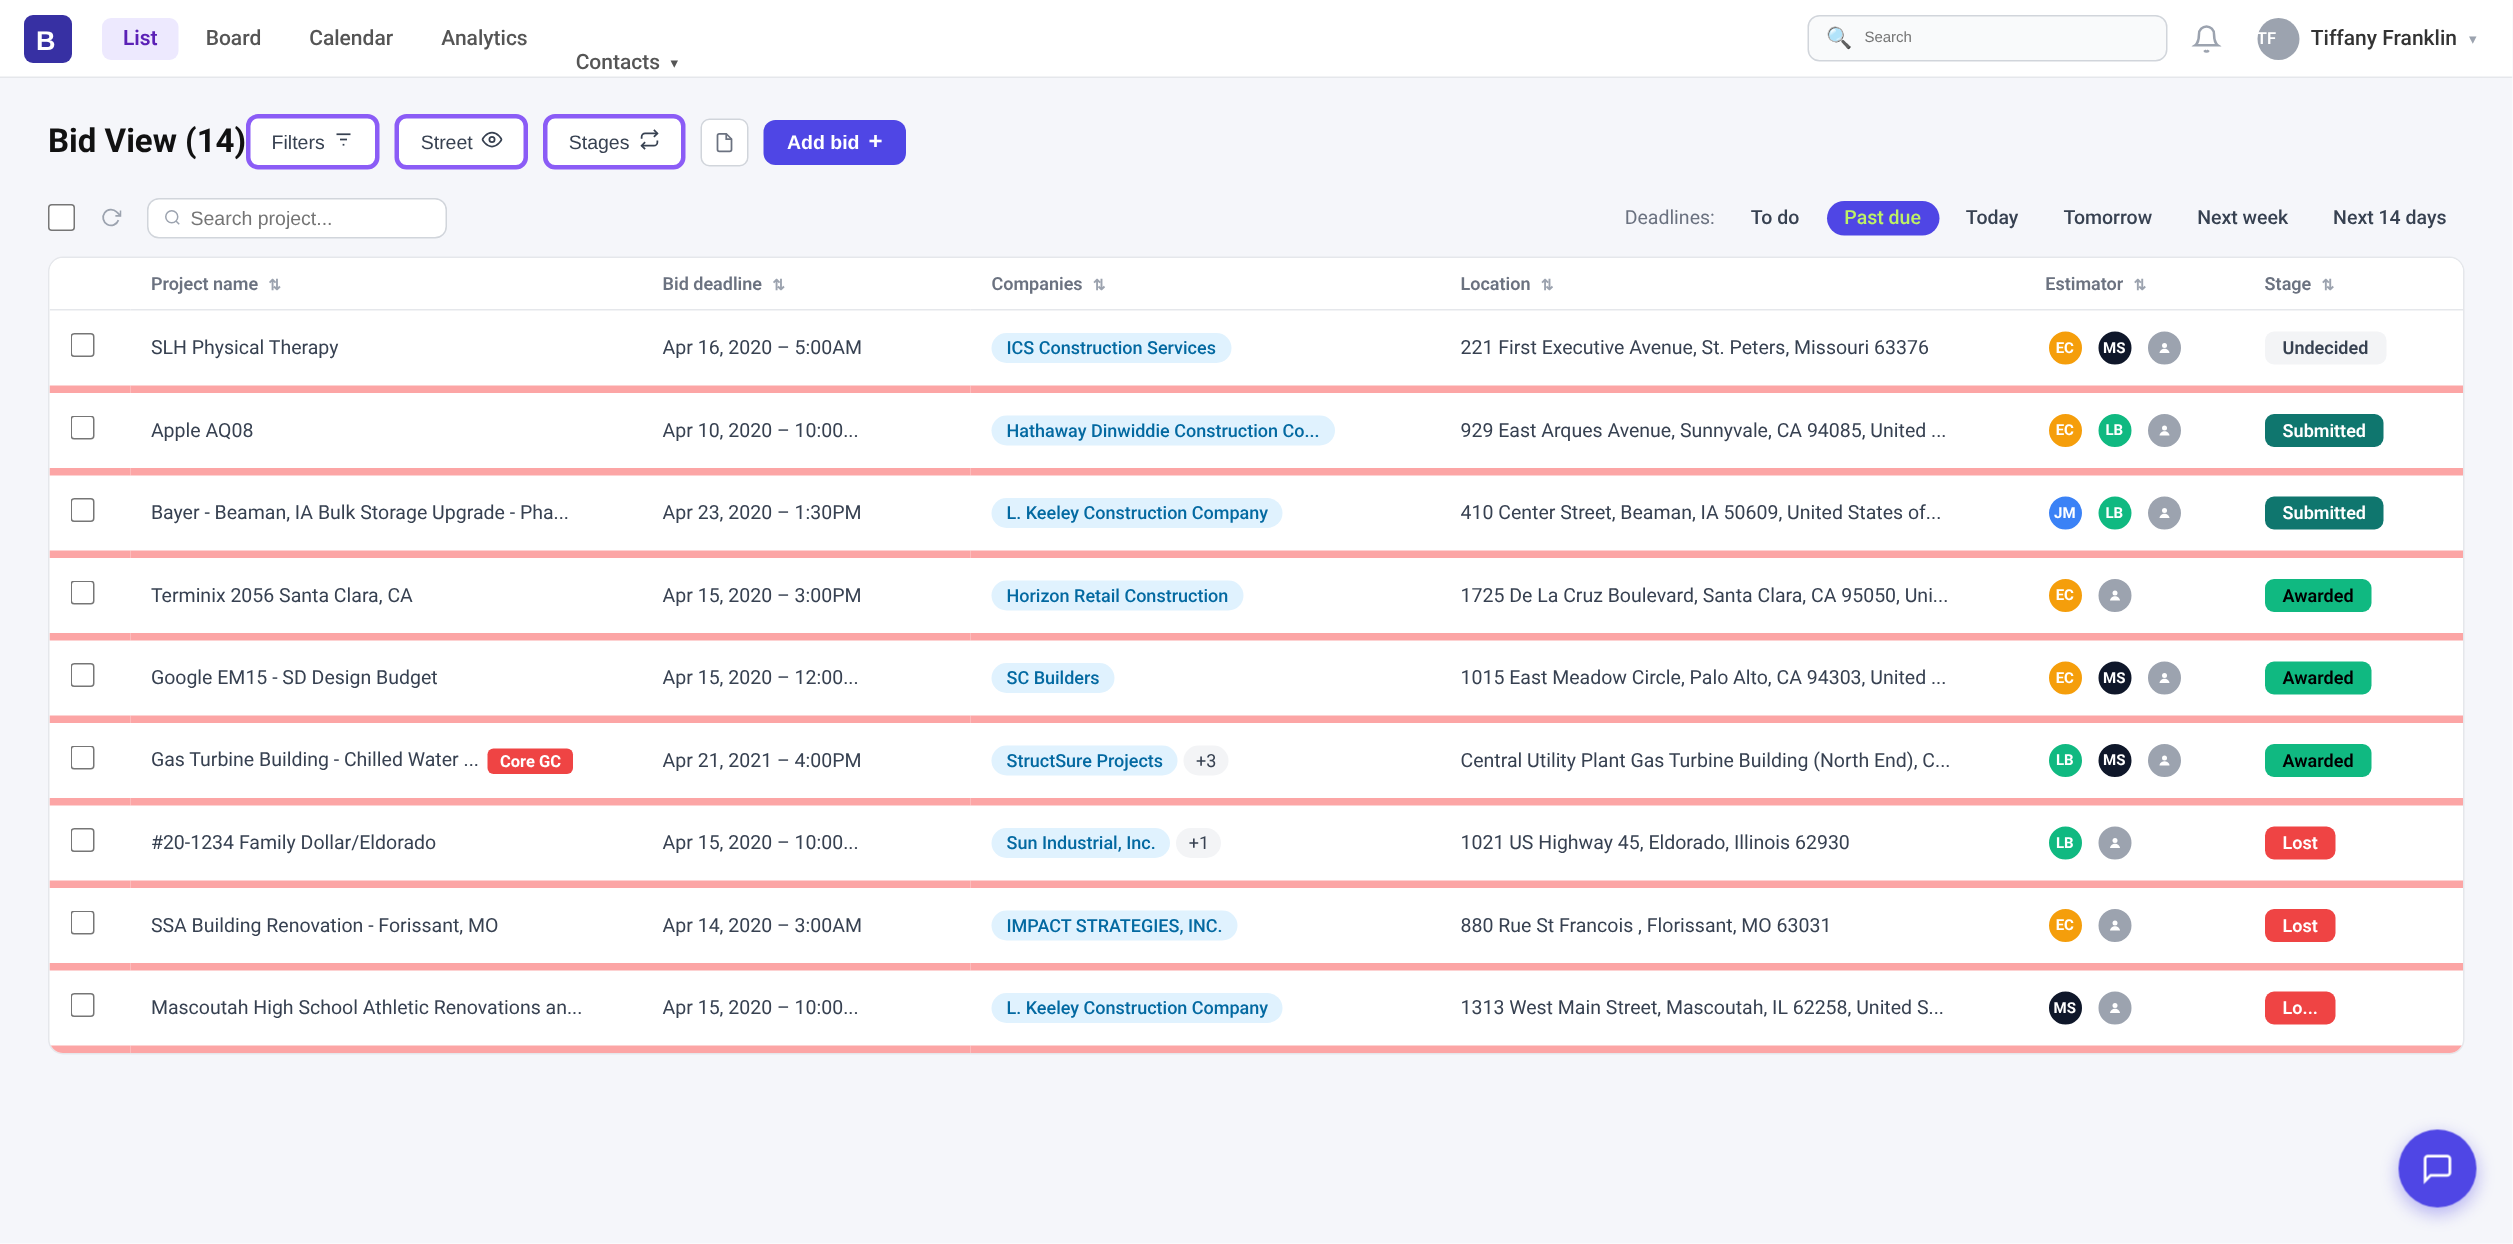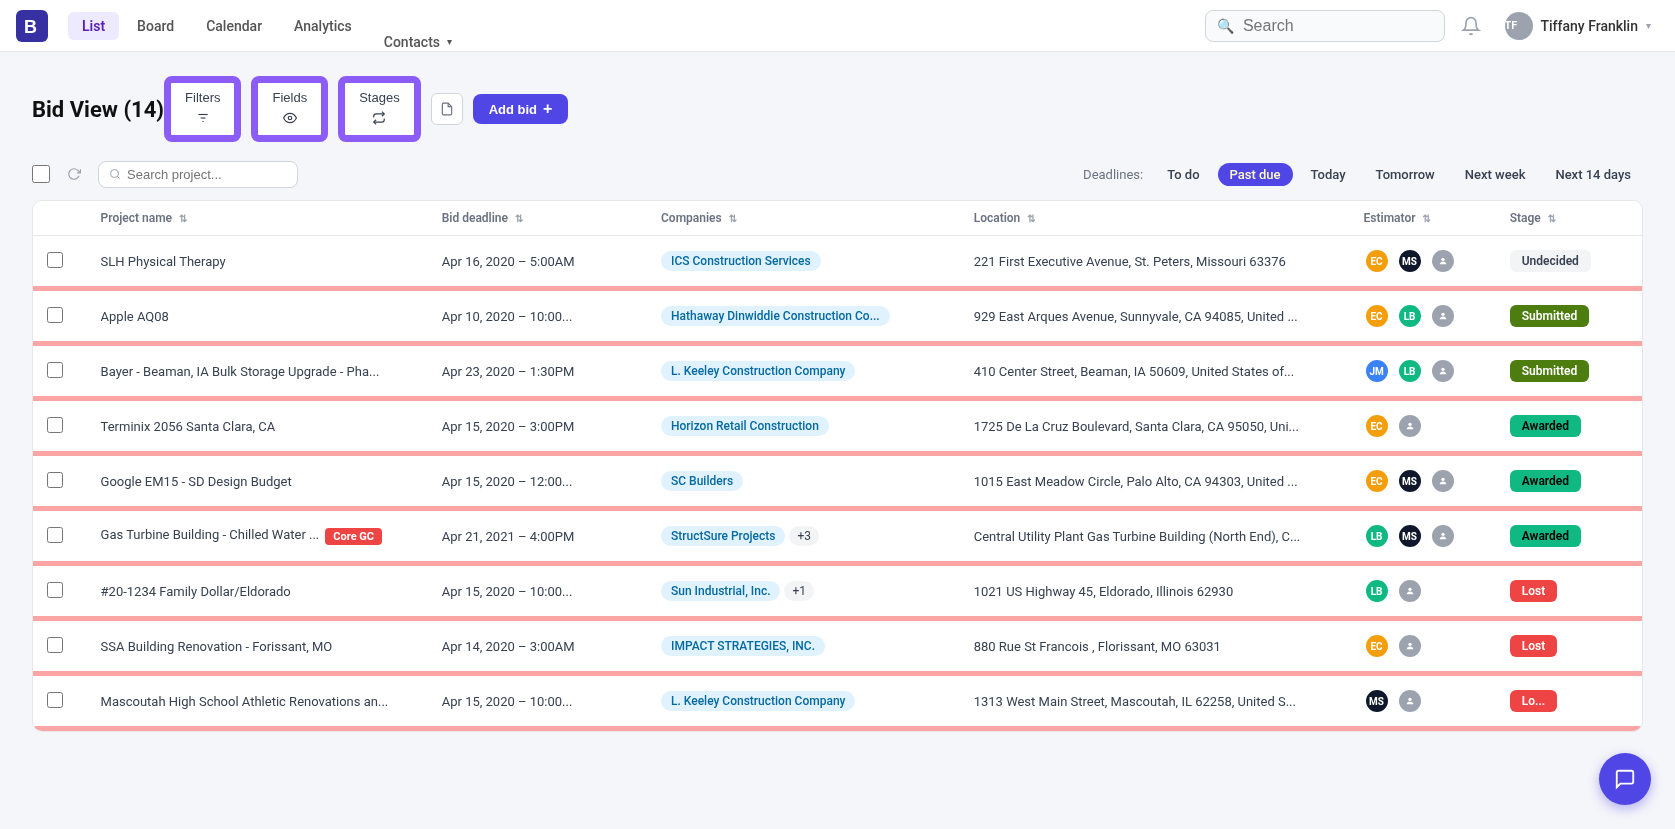--- a/index.html
+++ b/index.html
@@ -19,21 +19,21 @@
     }
     .nav-link.active { background: #ede9fe; color: #5b21b6; font-weight: 600; }
     .nav-contacts { display: flex; align-items: center; gap: 4px; margin-top: 32px; }
     .nav-spacer { flex: 1; }
     .nav-search {
       display: flex; align-items: center; border: 1px solid #d1d5db;
       border-radius: 8px; padding: 6px 12px; gap: 8px; background: #f9fafb;
       width: 240px;
     }
     .nav-search input {
-      border: none; background: transparent; outline: none; font-size: 16px;
+      border: none; background: transparent; outline: none; font-size: 10px;
       color: #333; width: 100%;
     }
     .nav-bell {
       width: 36px; height: 36px; display: flex; align-items: center;
       justify-content: center; cursor: pointer; margin: 0 8px;
     }
     .nav-user {
       display: flex; align-items: center; gap: 8px; cursor: pointer;
       padding: 4px 8px; border-radius: 8px;
     }
@@ -49,34 +49,34 @@
 
     
     .bid-header {
       display: flex; align-items: center; 
       margin-bottom: 18px;
     }
     .bid-title { font-size: 22px; font-weight: 700; color: #111; }
     .header-actions { display: flex; gap: 10px; align-items: center; }
     .btn-outline {
       display: flex; align-items: center; gap: 6px; padding: 7px 14px;
-      border: 7px solid #8b5cf6; border-radius: 8px; background: #fff;
-      cursor: pointer; font-size: 13px; color: #374151; font-weight: 500; flex-direction: column;
+      border: 3px solid #8b5cf6; border-radius: 8px; background: #fff;
+      cursor: pointer; font-size: 13px; color: #374151; font-weight: 500;
     }
     .btn-primary {
       display: flex; align-items: center; gap: 6px; padding: 7px 16px;
       border-radius: 8px; background: #4f46e5; color: #fff; border: none;
       cursor: pointer; font-size: 13px; font-weight: 600;
     }
     .deadline-label { color: #6b7280; font-size: 13px; margin-right: 6px; }
     .deadline-chip {
       padding: 4px 12px; border-radius: 20px; font-size: 13px;
       cursor: pointer; color: #374151; font-weight: 500;
     }
-    .deadline-chip.active { background: #4f46e5; color: #fef9c3; }
+    .deadline-chip.active { background: #4f46e5; color: #bef264; }
 
     
     .toolbar {
       display: flex; align-items: center; gap: 10px; margin-bottom: 12px;
     }
     .toolbar-checkbox { width: 18px; height: 18px; cursor: pointer; }
     .toolbar-refresh {
       width: 28px; height: 28px; display: flex; align-items: center;
       justify-content: center; cursor: pointer; color: #9ca3af; border-radius: 6px;
     }
@@ -126,21 +126,21 @@
       background: #ef4444; color: #fff; font-size: 11px; font-weight: 700;
       margin-left: 6px; vertical-align: middle;
     }
 
     
     .stage-badge {
       display: inline-block; padding: 4px 12px; border-radius: 6px;
       font-size: 12px; font-weight: 600; white-space: nowrap;
     }
     .stage-undecided { background: #f3f4f6; color: #374151; }
-    .stage-submitted { background: #4d7c0f; color: #fff; }
+    .stage-submitted { background: #0f766e; color: #fff; }
     .stage-awarded { background: #10b981; color: #000000; }
     .stage-lost { background: #ef4444; color: #fff; }
 
     
     .estimator-group { display: flex; gap: 7px; align-items: center; }
     .av {
       width: 26px; height: 26px; border-radius: 50%;
       display: flex; align-items: center; justify-content: center;
       font-size: 10px; font-weight: 700; color: #fff; border: 2px solid #fff;
     }
@@ -216,21 +216,21 @@
         <span>Filters</span>
         <span>
           <svg width="14" height="14" viewBox="0 0 24 24" fill="none" stroke="currentColor" stroke-width="2">
             <line x1="4" y1="6" x2="20" y2="6"></line>
               <line x1="8" y1="12" x2="16" y2="12"></line>
               <line x1="11" y1="18" x2="13" y2="18"></line>
           </svg>
         </span>
       </button>
       <button class="btn-outline">
-        <span>Fields</span>
+        <span>Street</span>
         <span>
           <svg width="14" height="14" viewBox="0 0 24 24" fill="none" stroke="currentColor" stroke-width="2">
             <path d="M1 12s4-8 11-8 11 8 11 8-4 8-11 8-11-8-11-8z"></path>
               <circle cx="12" cy="12" r="3"></circle>
           </svg>
         </span>
       </button>
       <button class="btn-outline">
         <span>Stages</span>
         <span>

